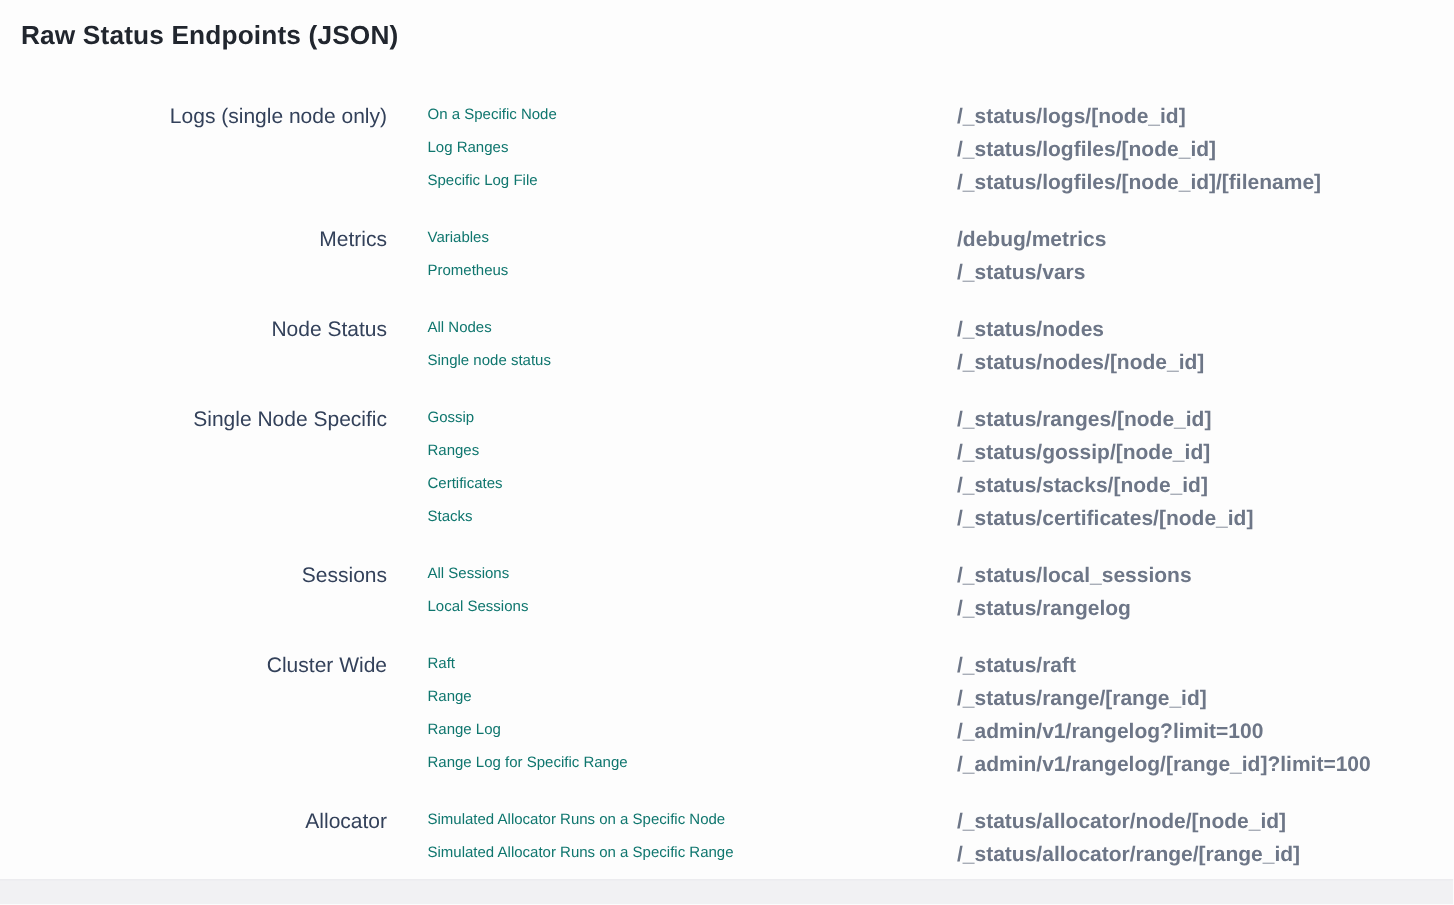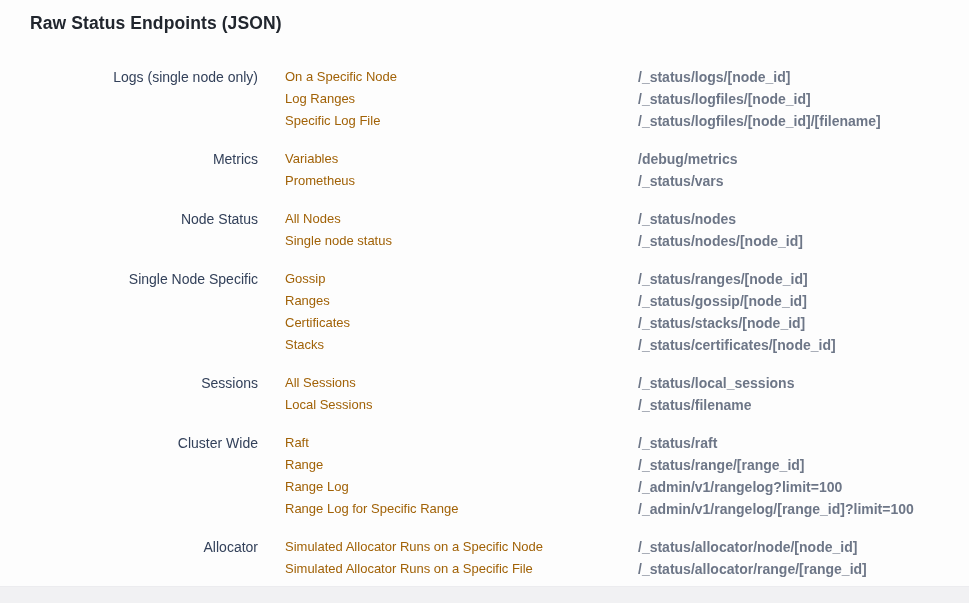--- a/index.html
+++ b/index.html
@@ -14,21 +14,20 @@
     height: 603px;
     background: #fdfdfd;
     overflow: hidden;
   }
   .page-title {
     padding: 13px 0 0 14px;
     font-size: 17.5px;
     font-weight: 700;
     letter-spacing: 0.1px;
     color: #21262e;
-    margin-left: 16px;
   }
   .sections {
     margin-top: 32px;
   }
   .section {
     display: flex;
     align-items: flex-start;
     margin-bottom: 16px;
   }
   .category {
@@ -44,23 +43,23 @@
     width: 353px;
     flex: 0 0 353px;
     margin-left: 27px;
   }
   .paths {
     flex: 1 1 auto;
     font-weight: bold;
   }
   .endpoint-link {
     display: block;
-    font-size: 13px;
+    font-size: 10px;
     line-height: 22px;
-    color: #a16207;
+    color: #0f766e;
     text-decoration: none;
     cursor: pointer;
   }
   .endpoint-path {
     display: block;
     font-size: 14px;
     line-height: 22px;
     color: #6d7687;
   }
   .footer-strip {
@@ -135,21 +134,21 @@
   </div>
 
   <div class="section">
     <div class="category">Sessions</div>
     <div class="links">
           <a class="endpoint-link" href="#">All Sessions</a>
           <a class="endpoint-link" href="#">Local Sessions</a>
         </div>
     <div class="paths">
           <span class="endpoint-path">/_status/local_sessions</span>
-          <span class="endpoint-path">/_status/filename</span>
+          <span class="endpoint-path">/_status/rangelog</span>
         </div>
   </div>
 
   <div class="section">
     <div class="category">Cluster Wide</div>
     <div class="links">
           <a class="endpoint-link" href="#">Raft</a>
           <a class="endpoint-link" href="#">Range</a>
           <a class="endpoint-link" href="#">Range Log</a>
           <a class="endpoint-link" href="#">Range Log for Specific Range</a>
@@ -159,21 +158,21 @@
           <span class="endpoint-path">/_status/range/[range_id]</span>
           <span class="endpoint-path">/_admin/v1/rangelog?limit=100</span>
           <span class="endpoint-path">/_admin/v1/rangelog/[range_id]?limit=100</span>
         </div>
   </div>
 
   <div class="section">
     <div class="category">Allocator</div>
     <div class="links">
           <a class="endpoint-link" href="#">Simulated Allocator Runs on a Specific Node</a>
-          <a class="endpoint-link" href="#">Simulated Allocator Runs on a Specific File</a>
+          <a class="endpoint-link" href="#">Simulated Allocator Runs on a Specific Range</a>
         </div>
     <div class="paths">
           <span class="endpoint-path">/_status/allocator/node/[node_id]</span>
           <span class="endpoint-path">/_status/allocator/range/[range_id]</span>
         </div>
   </div>
 </div>
 
   <div class="footer-strip"></div>
 </div>

